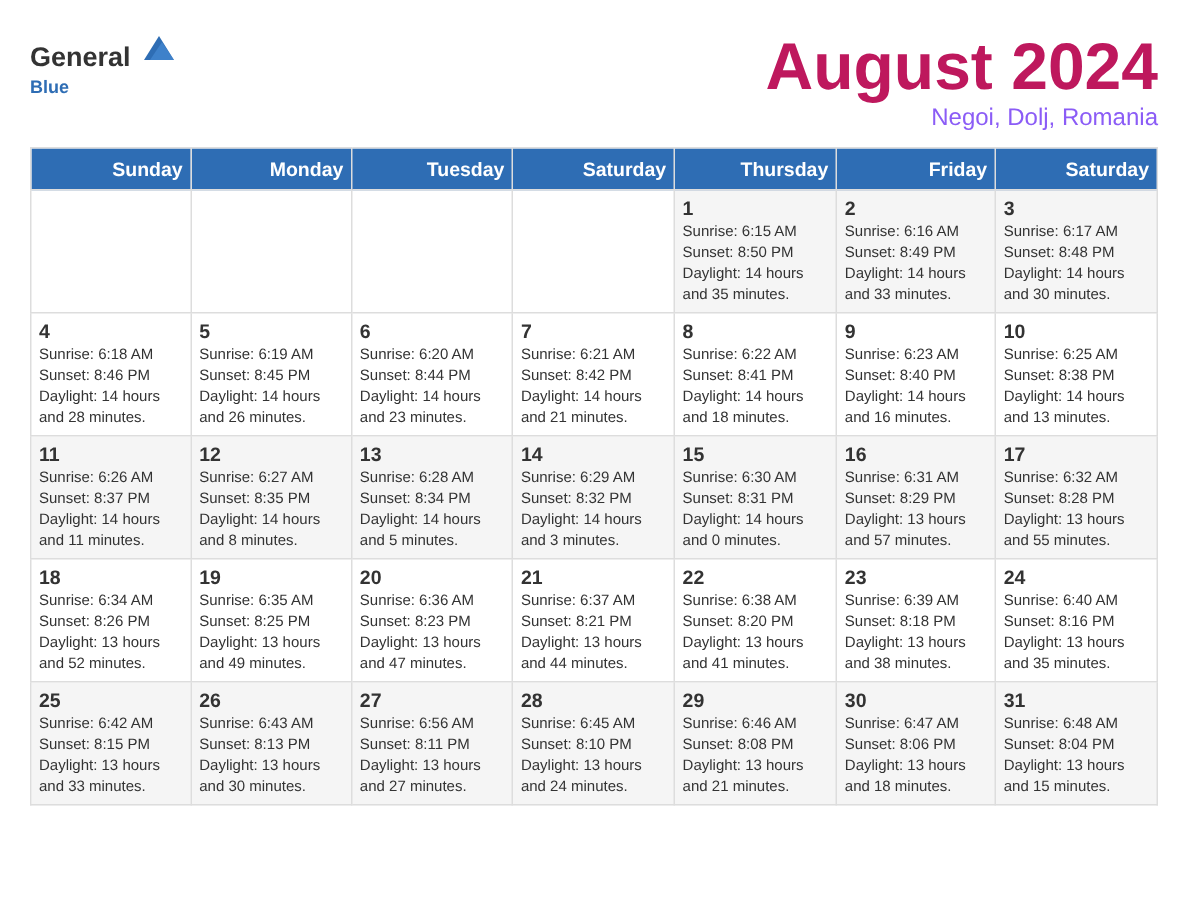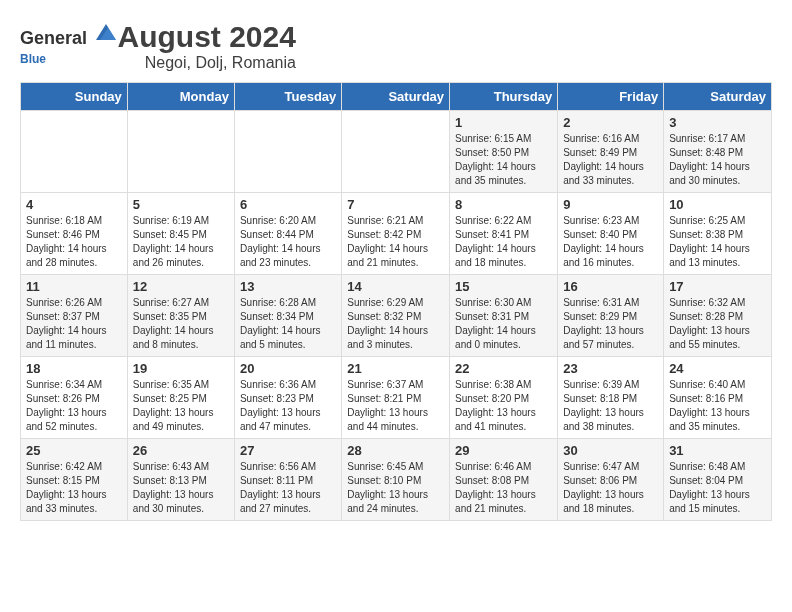--- a/index.html
+++ b/index.html
@@ -5,21 +5,21 @@
     * { box-sizing: border-box; margin: 0; padding: 0; }
     body {
       font-family: Arial, sans-serif;
       background: #fff;
       width: 792px;
       min-height: 612px;
       padding: 20px;
     }
     .header {
       display: flex;
-      justify-content: flex-start;
+      justify-content: space-between;
       align-items: flex-start;
       margin-bottom: 10px;
     }
     .logo {
       display: flex;
       align-items: center;
     }
     .logo-text-general {
       font-size: 18px;
       font-weight: bold;
@@ -32,27 +32,27 @@
     }
     .logo-icon {
       width: 24px;
       height: 24px;
       margin-left: 2px;
     }
     .title-area {
       text-align: right;
     }
     .month-year {
-      font-size: 30px;
-      font-weight: bold;
-      color: #404040;
+      font-size: 44px;
+      font-weight: bold;
+      color: #be185d;
     }
     .location {
       font-size: 16px;
-      color: #404040;
+      color: #8b5cf6;
     }
     table {
       width: 100%;
       border-collapse: collapse;
       font-size: 11px;
     }
     thead tr th {
       background-color: #2e6db4;
       color: #fff;
       text-align: right;

